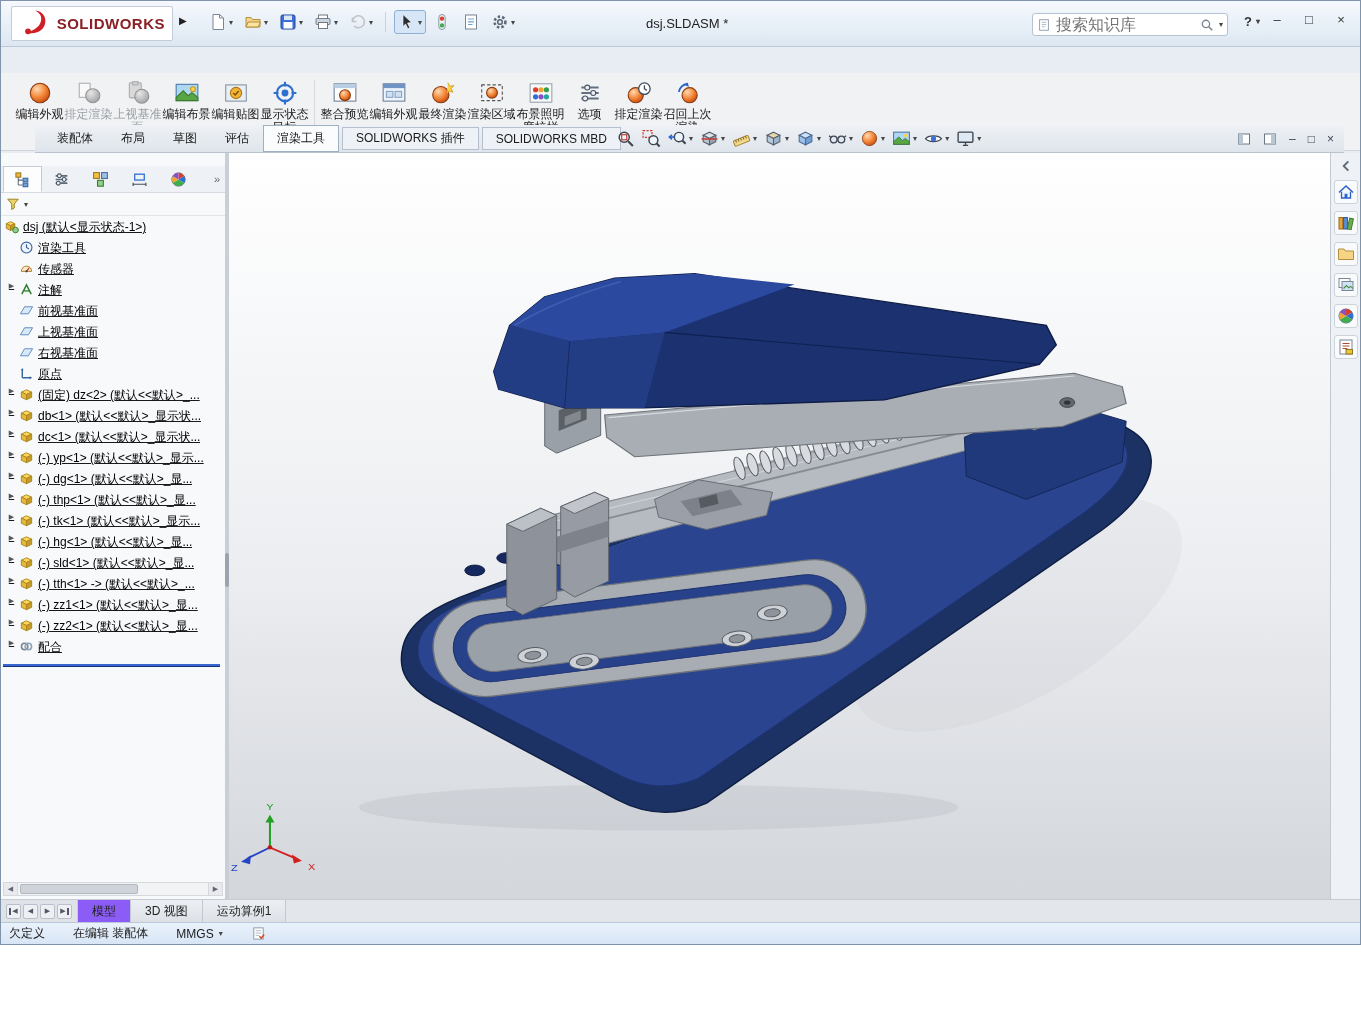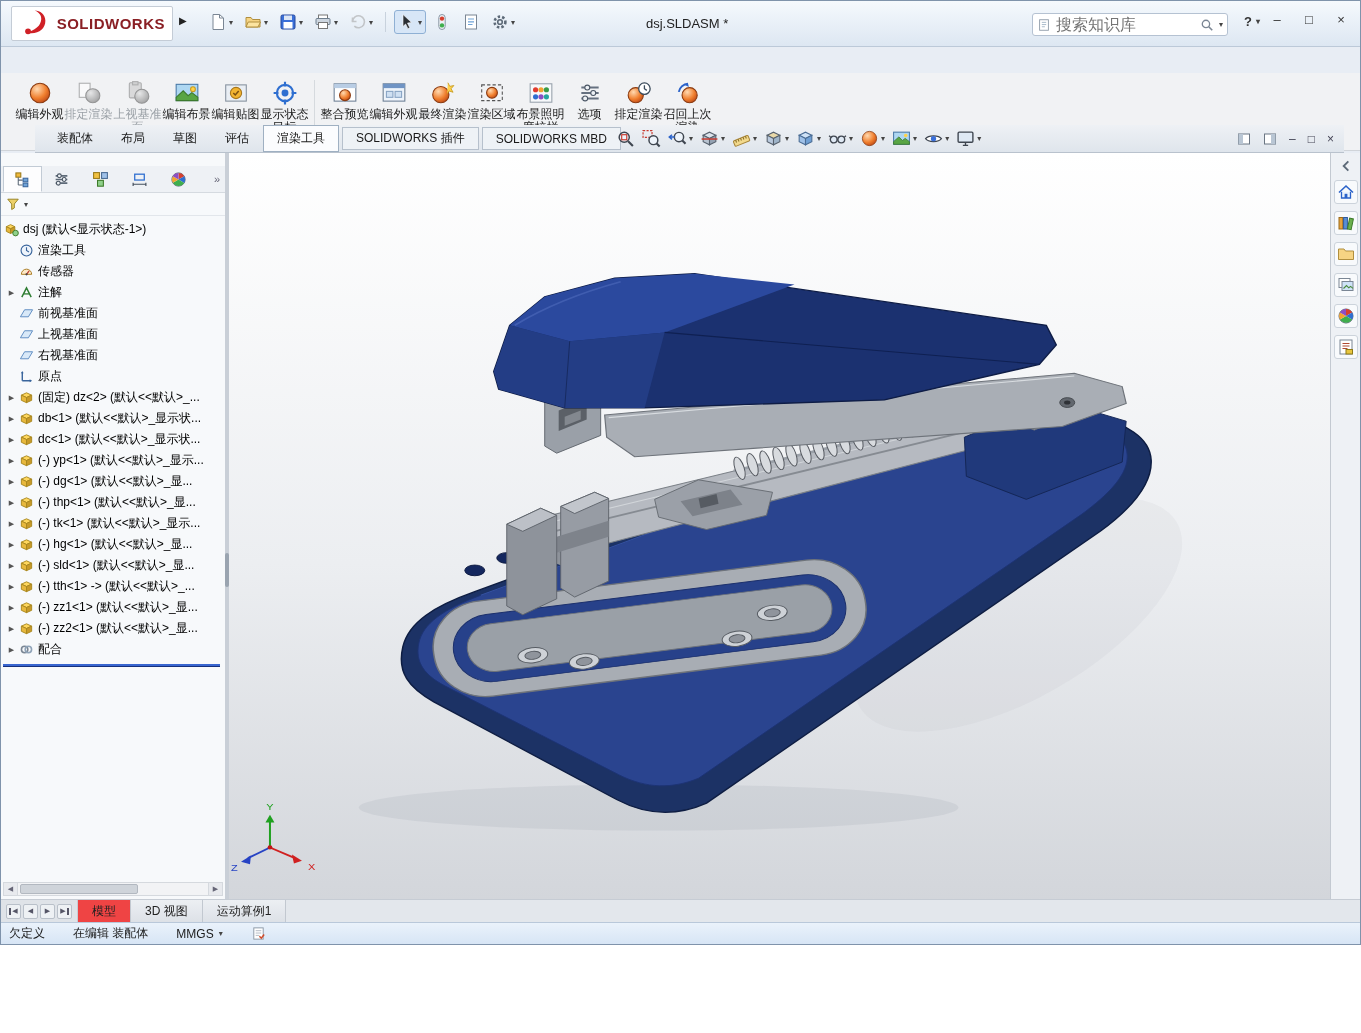--- a/index.html
+++ b/index.html
@@ -68,21 +68,21 @@
     background:#eef1f5; padding-left:2px; }
   .ptab { width:39px; display:flex; justify-content:center; align-items:center; border:1px solid transparent; }
   .ptab.active { background:#fdfdfe; border-color:#c2cbd5; border-bottom-color:#fdfdfe; }
   .ptab .icon { width:17px; height:17px; }
   .ptab-overflow { margin-left:auto; display:flex; align-items:center; padding:0 5px; color:#667; font-size:11px; }
   .filter-row { height:23px; display:flex; align-items:center; gap:2px; padding:0 5px;
     border-bottom:1px solid #e2e6eb; }
   .filter-row .icon { width:14px; height:14px; }
   .filter-row input { flex:1; border:none; outline:none; background:transparent; height:16px; min-width:0; }
   .tree { flex:1; overflow:hidden; padding-top:3px; position:relative; }
-  .trow { height:21px; display:flex; align-items:center; padding-left:3px; white-space:nowrap; }
+  .trow { height:21px; display:flex; align-items:flex-start; padding-left:3px; white-space:nowrap;text-decoration:underline; }
   .exp { width:15px; font-size:7px; color:#555; text-align:center; flex:none; }
   .trow .icon { width:15px; height:15px; flex:none; }
   .tlabel { margin-left:4px; overflow:hidden; text-overflow:clip; font-size:12px; color:#000; }
   .rollback { height:3px; background:#3a66d0; border-bottom:1px solid #16307c; margin:4px 5px 0 2px; }
   .hscroll { height:14px; margin:0 2px 3px 2px; display:flex; align-items:stretch;
     background:#f2f3f5; border:1px solid #d5d9de; }
   .harrow { width:14px; display:flex; align-items:center; justify-content:center; font-size:7px;
     color:#667; background:#e8eaee; border-right:1px solid #d5d9de; }
   .harrow:last-child { border-left:1px solid #d5d9de; border-right:none; }
   .htrack { flex:1; position:relative; }
@@ -109,21 +109,21 @@
   .bottomtabs { position:absolute; left:0; right:0; bottom:22px; height:23px; background:#e3e7ec;
     border-top:1px solid #c6ccd4; display:flex; align-items:stretch; }
   .navcluster { display:flex; align-items:center; gap:2px; padding:0 5px; background:#dfe3e8;
     border-right:1px solid #c6ccd4; }
   .navbtn { width:15px; height:15px; display:flex; align-items:center; justify-content:center;
     border:1px solid #b9c0c9; background:#eef1f4; font-size:7px; color:#556; border-radius:2px; }
   .navbtn.first::before { content:""; border-left:2px solid #556; height:7px; margin-right:1px; }
   .navbtn.last::after  { content:""; border-left:2px solid #556; height:7px; margin-left:1px; }
   .btab { display:flex; align-items:center; padding:0 14px; border-right:1px solid #c2c8d0;
     font-size:12px; color:#222; background:linear-gradient(#eceff3,#dde1e7); }
-  .btab.active { background:#ef4444; }
+  .btab.active { background:#8b5cf6; }
 
   
   .statusbar { position:absolute; left:0; right:0; bottom:0; height:22px;
     background:linear-gradient(#eaf2fb,#d7e5f5); border-top:1px solid #b9c8da;
     display:flex; align-items:center; padding:0 8px; font-size:12px; color:#1a1a1a; }
   .sleft { flex:1; }
   .sright { display:flex; align-items:center; gap:28px; margin-right:4px; }
   .sitem { display:flex; align-items:center; gap:3px; }
   .sicon { width:15px; height:15px; }
 

